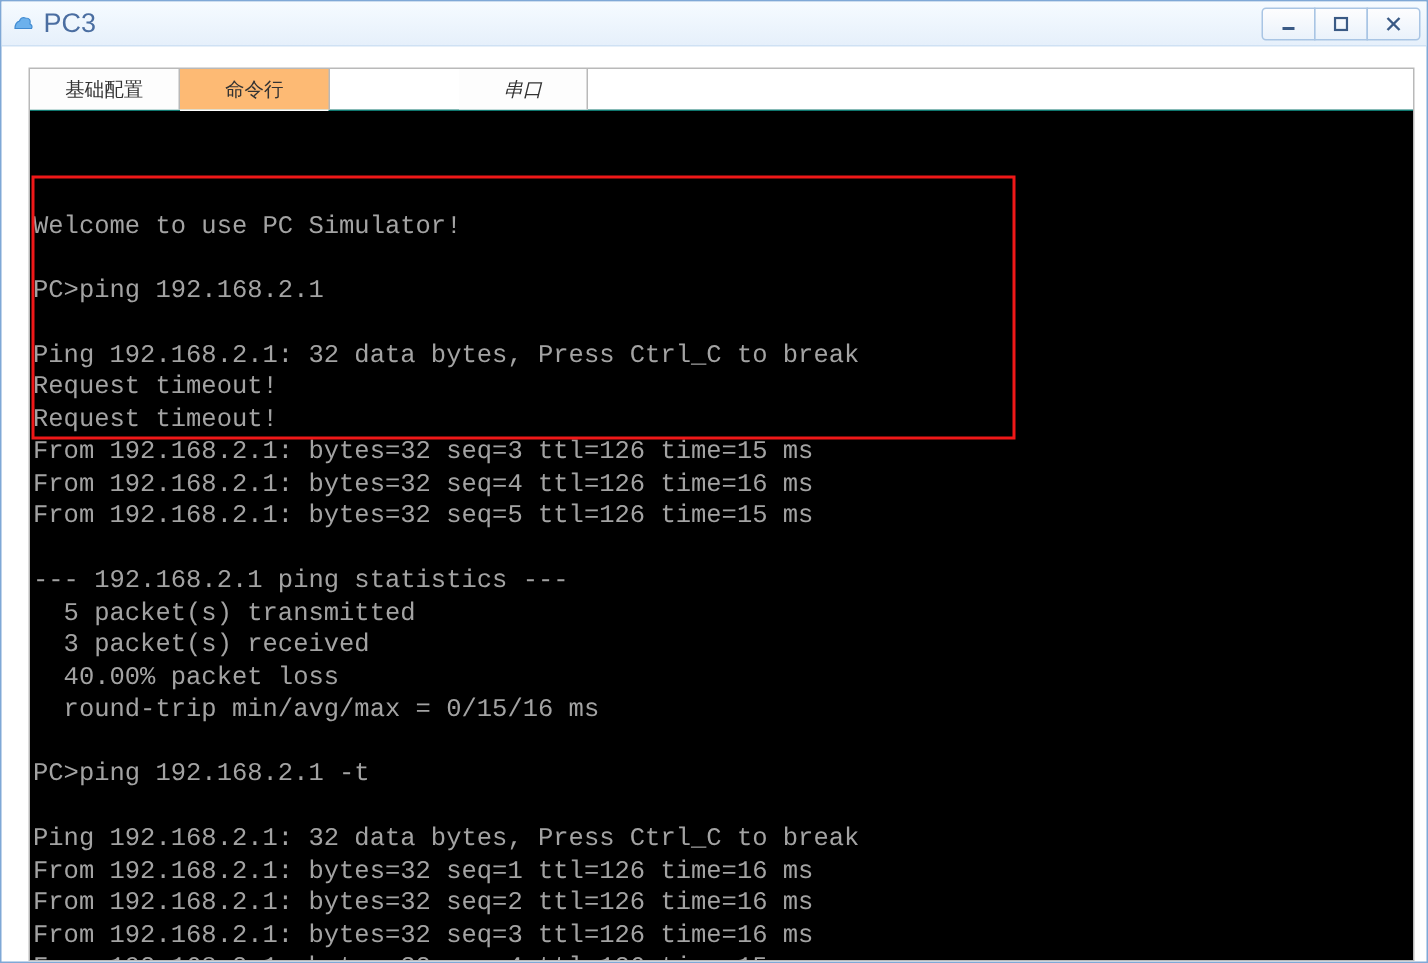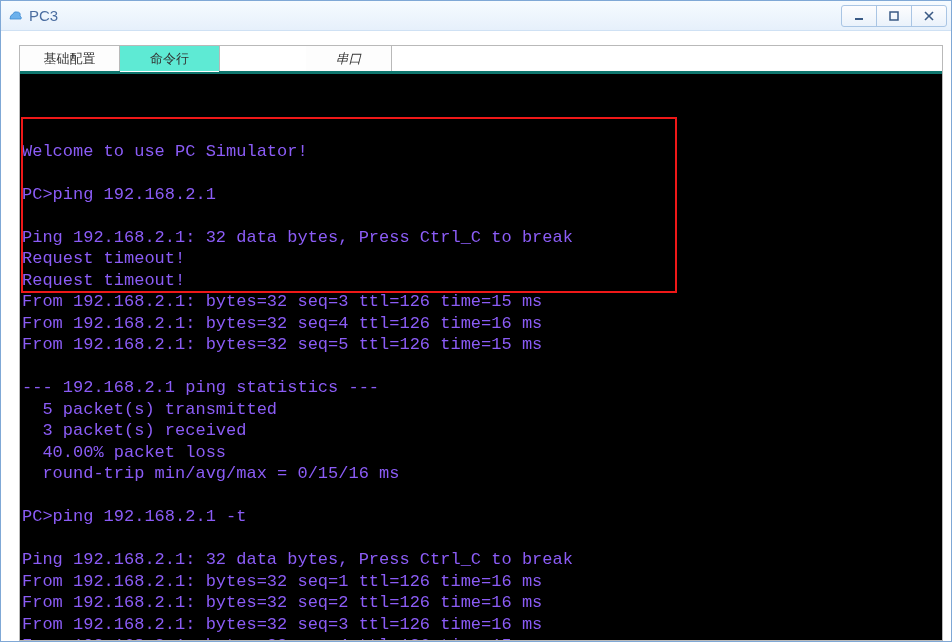--- a/index.html
+++ b/index.html
@@ -31,21 +31,21 @@
   #title-left {
     display: flex;
     align-items: center;
     gap: 6px;
   }
   #app-icon {
     width: 16px;
     height: 16px;
   }
   #title-text {
-    font-size: 15px;
+    font-size: 18px;
     color: #4b6ea1;
     font-weight: 500;
   }
   #win-controls {
     display: flex;
     align-items: center;
   }
   .win-btn {
     width: 34px;
     height: 20px;
@@ -80,21 +80,21 @@
     display: flex;
     flex-direction: column;
     background: #ffffff;
   }
   
   #tab-strip {
     height: 28px;
     display: flex;
     align-items: stretch;
     background: #ffffff;
-    border-bottom: 3px solid #0f766e;
+    border-bottom: 1px solid #0f766e;
     box-sizing: border-box;
     text-align: center;
   }
   .tab {
     font-size: 13px;
     color: #333;
     padding: 0 4px;
     display: flex;
     align-items: center;
     justify-content: center;
@@ -102,35 +102,35 @@
     box-sizing: border-box;
     background: #fdfdfd;
     cursor: default;
   }
   .tab.w1 { width: 100px; }
   .tab.w2 { width: 100px; }
   .tab.w3 { width: 86px; margin-top: 44px; }
   .tab.w4 { width: 110px; }
   .tab.w5 { width: 86px; font-style: italic; }
   .tab.active {
-    background: #5eead4;
+    background: #fdba74;
     position: relative;
   }
   .tab.active::after {
     content: "";
     position: absolute;
     left: 0; right: 0; bottom: -1px;
     height: 1px;
     background: #ffffff;
   }
   
   #terminal {
     flex: 1;
     background: #000000;
-    color: #8b5cf6;
+    color: #a3a3a3;
     font-family: "Courier New", Consolas, monospace;
     font-size: 17px;
     line-height: 21.5px;
     white-space: pre;
     overflow: hidden;
     padding: 2px 2px 0 2px;
     box-sizing: border-box;
     position: relative;
   }
   .term-line {

